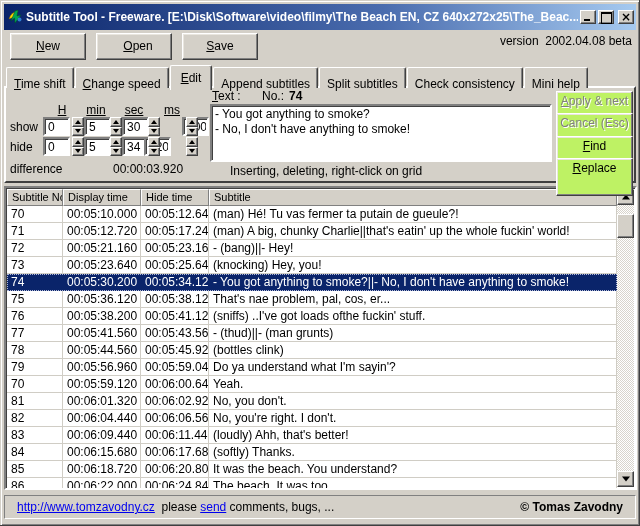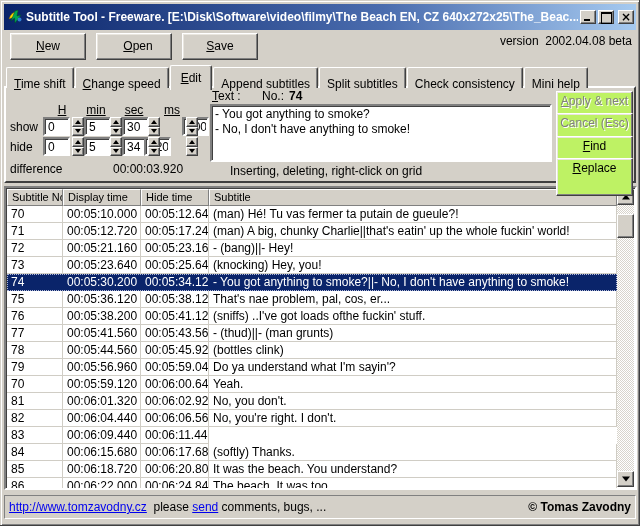--- a/index.html
+++ b/index.html
@@ -152,21 +152,21 @@
   .vs-btn.up { top:0; } .vs-btn.down { bottom:0; }
   .vs-thumb {
     position:absolute; left:0; top:25px; width:17px; height:24px; background:#d4d0c8;
     border:1px solid; border-color:#ffffff #404040 #404040 #ffffff;
     box-shadow: inset -1px -1px 0 #808080; cursor:default;
   }
   
   .statusbar {
     position:absolute; left:4px; right:4px; top:495px; height:24px;
     border:1px solid; border-color:#808080 #ffffff #ffffff #808080;
-    display:flex; align-items:center; padding:0 4px; white-space:pre;
+    display:flex; align-items:center; padding:0 12px; white-space:pre;
   }
   .link { color:#0000ee; text-decoration:underline; cursor:pointer; }
   .copyright { margin-left:auto; font-weight:bold; }
 </style>
 </head>
 <body>
 
 <div class="window">
 
   <div class="titlebar">
@@ -384,20 +384,21 @@
           <div class="grid-row">
             <span class="cell col-no">82</span>
             <span class="cell col-display">00:06:04.440</span>
             <span class="cell col-hide">00:06:06.560</span>
             <span class="cell col-sub">No, you're right. I don't.</span>
           </div>
           <div class="grid-row">
             <span class="cell col-no">83</span>
             <span class="cell col-display">00:06:09.440</span>
             <span class="cell col-hide">00:06:11.440</span>
+            <span class="cell col-sub">(loudly) Ahh, that's better!</span>
           </div>
           <div class="grid-row">
             <span class="cell col-no">84</span>
             <span class="cell col-display">00:06:15.680</span>
             <span class="cell col-hide">00:06:17.680</span>
             <span class="cell col-sub">(softly) Thanks.</span>
           </div>
           <div class="grid-row">
             <span class="cell col-no">85</span>
             <span class="cell col-display">00:06:18.720</span>

